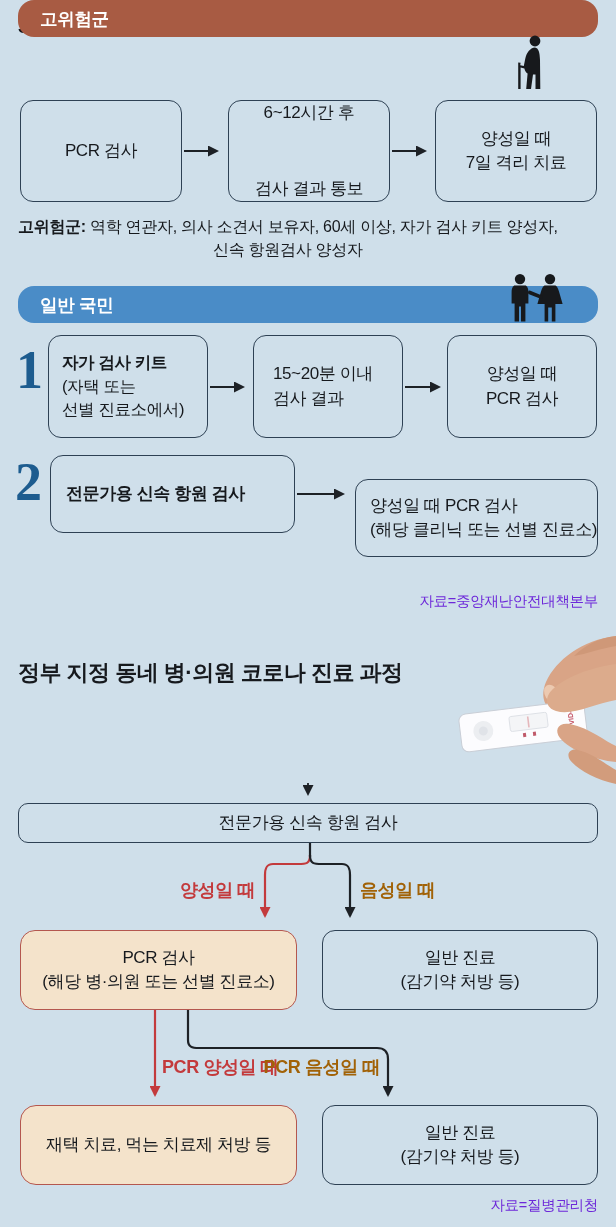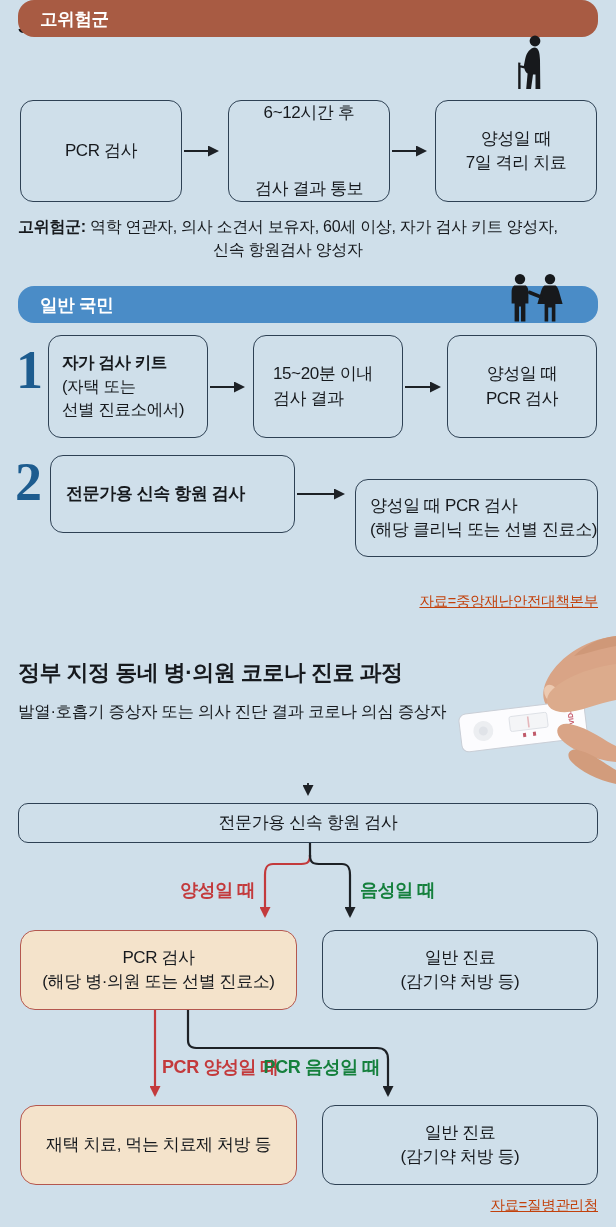--- a/index.html
+++ b/index.html
@@ -30,22 +30,22 @@
   .box.leftal{align-items:flex-start;text-align:left;}
   .box.wide{border-radius:10px;}
   .box.cream{background:#f4e3cb;border-color:#b4574f;border-radius:15px;}
   .bold{font-weight:700;}
   .num{
     position:absolute;font-family:"Liberation Serif","DejaVu Serif",serif;
     font-weight:700;font-size:54px;line-height:0.8;color:#1d5c8f;
   }
   .note{position:absolute;font-size:16px;line-height:23px;letter-spacing:-0.3px;text-align:center;}
   .fnindent{padding-left:12px;}
-  .src{position:absolute;right:18px;text-align:right;font-size:14.5px;color:#c2410c;letter-spacing:-0.3px;text-decoration:underline;}
-  .lbl{position:absolute;font-weight:700;font-size:18px;letter-spacing:-0.4px;color:#15803d;}
+  .src{position:absolute;right:18px;text-align:right;font-size:14.5px;color:#6d28d9;letter-spacing:-0.3px;}
+  .lbl{position:absolute;font-weight:700;font-size:18px;letter-spacing:-0.4px;color:#a16207;}
   .lbl.red{color:#c33a3c;}
   svg.connectors{position:absolute;left:0;top:0;z-index:2;pointer-events:none;}
   .icon{position:absolute;z-index:3;pointer-events:none;}
   .photo{position:absolute;z-index:6;pointer-events:none;}
 </style>
 </head>
 <body>
 
 <div class="canvas">
 
@@ -113,21 +113,20 @@
     <div class="nw bold">전문가용 신속 항원 검사</div>
   </div>
   <div class="box leftal" style="left:355px;top:455px;width:243px;height:78px;padding-left:14px;margin-top:24px;">
     <div class="nw">양성일 때 PCR 검사</div>
     <div class="nw">(해당 클리닉 또는 선별 진료소)</div>
   </div>
 
   <div class="src nw" style="top:592px;">자료=중앙재난안전대책본부</div>
 
   <div class="abs title2 nw" style="left:18px;top:658px;">정부 지정 동네 병·의원 코로나 진료 과정</div>
-  <div class="abs subtitle nw" style="left:18px;top:701px;">발열·호흡기 증상자 또는 의사 진단 결과 코로나 의심 증상자</div>
 
   <div class="box wide center" style="left:18px;top:803px;width:580px;height:40px;">
     <div class="nw">전문가용 신속 항원 검사</div>
   </div>
 
   <div class="lbl red nw" style="left:130px;top:878px;width:125px;text-align:right;">양성일 때</div>
   <div class="lbl nw" style="left:360px;top:878px;">음성일 때</div>
 
   <div class="box cream center" style="left:20px;top:930px;width:277px;height:80px;">
     <div class="nw">PCR 검사</div>

